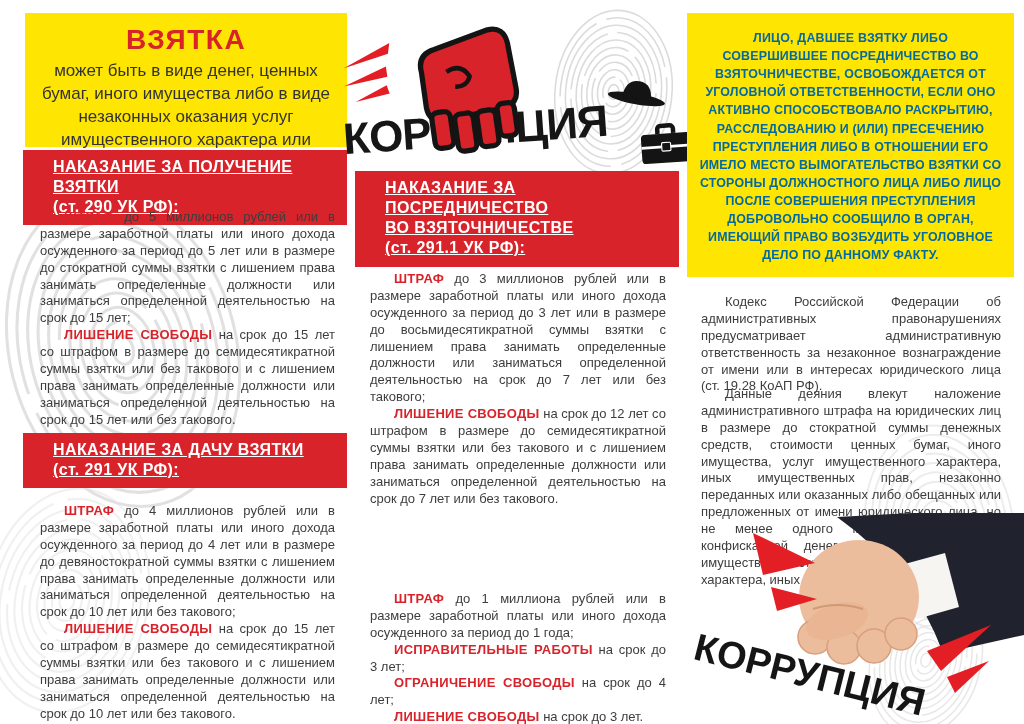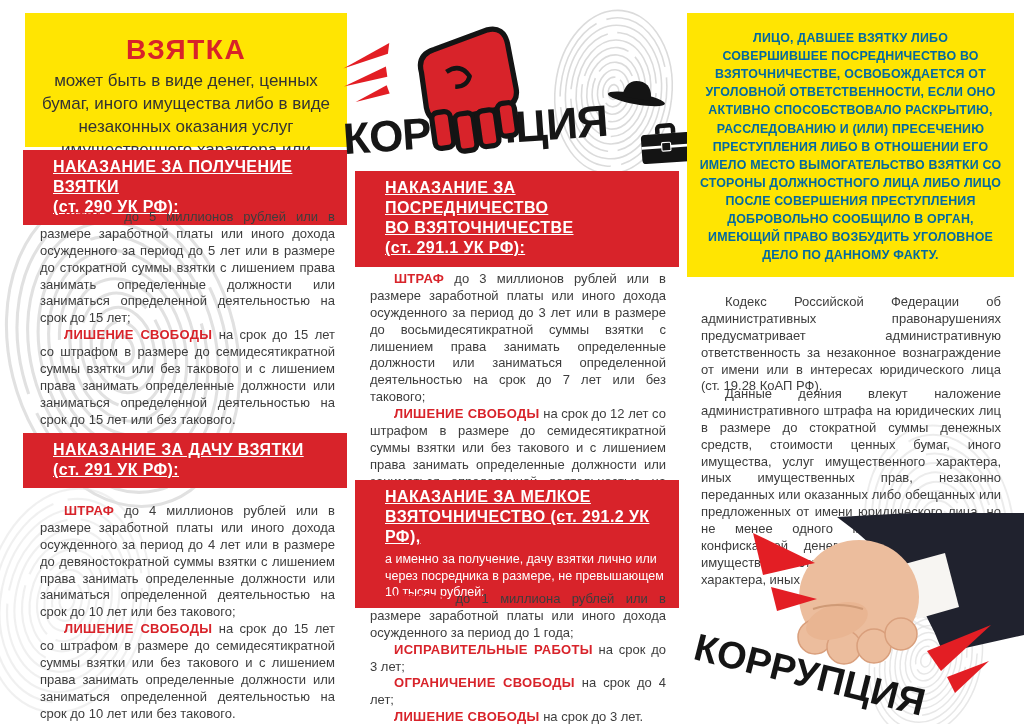--- a/index.html
+++ b/index.html
@@ -6,21 +6,21 @@
   .page{position:relative;width:1024px;height:724px;background:#ffffff;overflow:hidden;
         font-family:"Liberation Sans","DejaVu Sans",sans-serif;margin:0 auto;}
   .col{position:absolute;top:13px;height:698px;}
   .col-left{left:23px;width:324px;}
   .col-mid{left:355px;width:324px;}
   .col-right{left:687px;width:327px;}
   .abs{position:absolute;}
 
   
   .intro-box{left:2px;right:0;top:0;height:134px;background:#ffe502;text-align:center;
-             padding:22px 16px;box-sizing:border-box;z-index:1;}
+             padding:12px 16px;box-sizing:border-box;z-index:1;}
   .intro-title{font-size:28px;font-weight:800;color:#d8232a;letter-spacing:1.5px;line-height:1.05;}
   .intro-body{font-size:17px;line-height:1.35;color:#333;margin-top:6px;}
   .exempt-box{left:0;right:0;top:0;height:264px;background:#ffe502;box-sizing:border-box;
               padding:16px 12px;text-align:center;z-index:1;}
   .exempt-text{color:#0369a1;font-weight:800;font-size:12.4px;line-height:1.46;letter-spacing:.2px;}
 
   
   .banner{left:0;right:0;background:#d8232a;color:#fff;padding:7px 12px 8px 30px;
           box-sizing:border-box;z-index:1;}
   .banner-heading{font-weight:800;font-size:16px;line-height:1.26;letter-spacing:.4px;white-space:pre-line;text-decoration:underline;}
@@ -156,25 +156,20 @@
       <div class="banner-heading">НАКАЗАНИЕ ЗА ПОСРЕДНИЧЕСТВО
 ВО ВЗЯТОЧНИЧЕСТВЕ
 (ст. 291.1 УК РФ):</div>
     </div>
 
     <div class="abs body-block" style="top:258px;left:15px;width:296px">
       <p class="body-p"><span class="lbl">ШТРАФ</span><span> до 3 миллионов рублей или в размере заработной платы или иного дохода осужденного за период до 3 лет или в размере до восьмидесятикратной суммы взятки с лишением права занимать определенные должности или заниматься определенной деятельностью на срок до 7 лет или без такового;</span></p>
       <p class="body-p"><span class="lbl">ЛИШЕНИЕ СВОБОДЫ</span><span> на срок до 12 лет со штрафом в размере до семидесятикратной суммы взятки или без такового и с лишением права занимать определенные должности или заниматься определенной деятельностью на срок до 7 лет или без такового.</span></p>
     </div>
 
-    <div class="abs banner" style="top:467px">
-      <div class="banner-heading">НАКАЗАНИЕ ЗА МЕЛКОЕ
-ВЗЯТОЧНИЧЕСТВО (ст. 291.2 УК РФ),</div>
-      <div class="banner-sub">а именно за получение, дачу взятки лично или через посредника в размере, не превышающем 10 тысяч рублей:</div>
-    </div>
 
     <div class="abs body-block" style="top:578px;left:15px;width:296px">
       <p class="body-p"><span class="lbl">ШТРАФ</span><span> до 1 миллиона рублей или в размере заработной платы или иного дохода осужденного за период до 1 года;</span></p>
       <p class="body-p"><span class="lbl">ИСПРАВИТЕЛЬНЫЕ РАБОТЫ</span><span> на срок до 3 лет;</span></p>
       <p class="body-p"><span class="lbl">ОГРАНИЧЕНИЕ СВОБОДЫ</span><span> на срок до 4 лет;</span></p>
       <p class="body-p"><span class="lbl">ЛИШЕНИЕ СВОБОДЫ</span><span> на срок до 3 лет.</span></p>
     </div>
   </div>
 
   <div class="col col-right">

